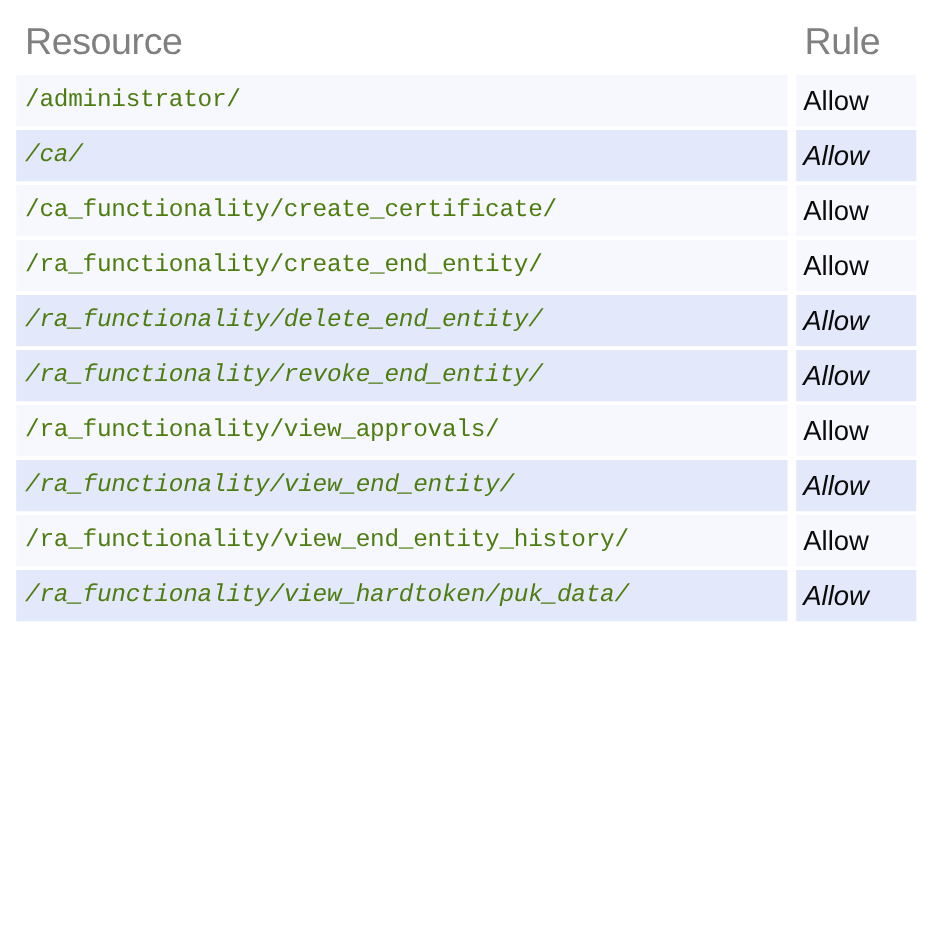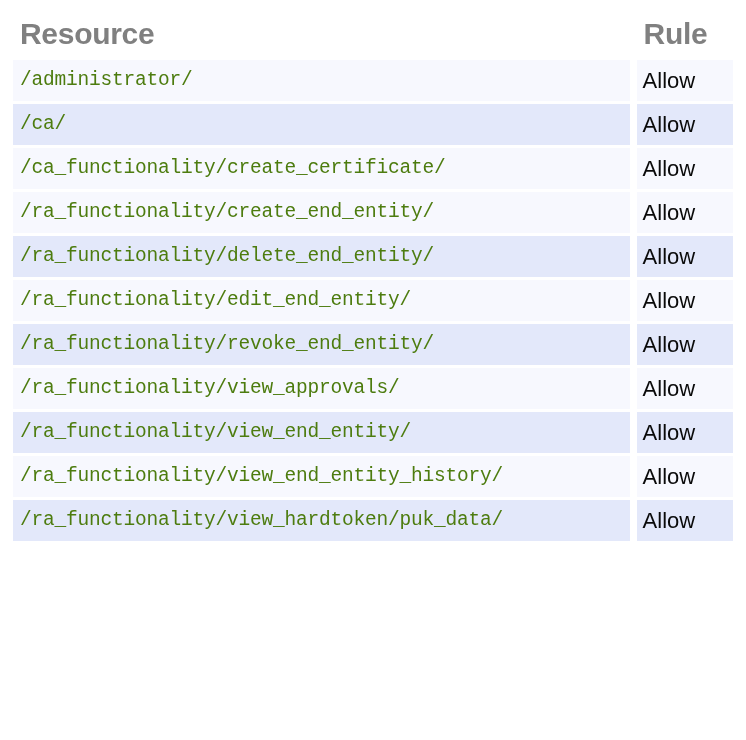--- a/index.html
+++ b/index.html
@@ -36,39 +36,40 @@
   }
 
   table.rules-table col.col-resource { width: 614px; }
   table.rules-table col.col-rule     { width: 96px;  }
 
   thead th {
     padding: 0 0 6px 7px;
     margin: 0;
     text-align: left;
     font-family: "Liberation Sans", sans-serif;
-    font-weight: bold;
+    font-weight: normal;
     font-size: 30px;
     line-height: 34px;
     color: #808080;
     letter-spacing: -0.3px;
     background: transparent;
     white-space: nowrap;
   }
 
   tbody td {
     padding: 0;
     margin: 0;
     height: 41px;
     vertical-align: middle;
     background: #f7f8fe;
   }
 
   tbody tr.alt td {
     background: #e3e8fa;
+    font-style: italic;
   }
 
   td.cell-resource {
     padding-left: 7px;
     font-family: "Liberation Mono", "DejaVu Sans Mono", monospace;
     font-size: 19.5px;
     line-height: 41px;
     color: #4d7c0f;
     white-space: nowrap;
     overflow: hidden;
@@ -114,24 +115,20 @@
           <td class="cell-rule">Allow</td>
         </tr>
         <tr class="">
           <td class="cell-resource">/ra_functionality/create_end_entity/</td>
           <td class="cell-rule">Allow</td>
         </tr>
         <tr class="alt">
           <td class="cell-resource">/ra_functionality/delete_end_entity/</td>
           <td class="cell-rule">Allow</td>
         </tr>
-        <tr class="">
-          <td class="cell-resource">/ra_functionality/edit_end_entity/</td>
-          <td class="cell-rule">Allow</td>
-        </tr>
         <tr class="alt">
           <td class="cell-resource">/ra_functionality/revoke_end_entity/</td>
           <td class="cell-rule">Allow</td>
         </tr>
         <tr class="">
           <td class="cell-resource">/ra_functionality/view_approvals/</td>
           <td class="cell-rule">Allow</td>
         </tr>
         <tr class="alt">
           <td class="cell-resource">/ra_functionality/view_end_entity/</td>

